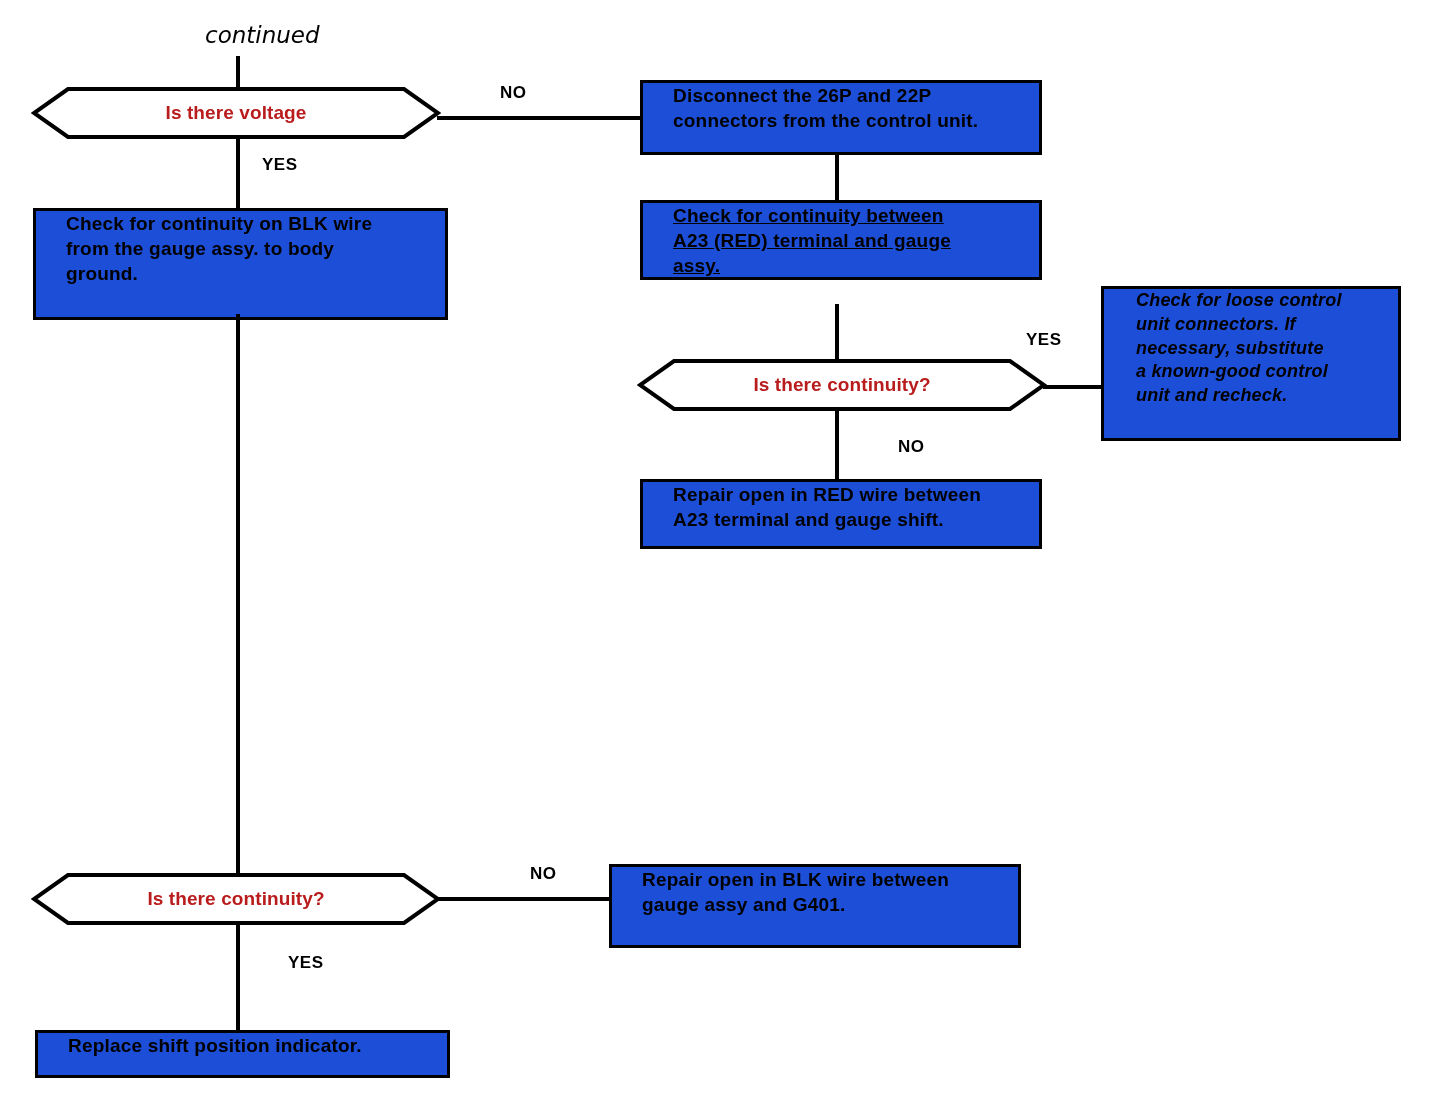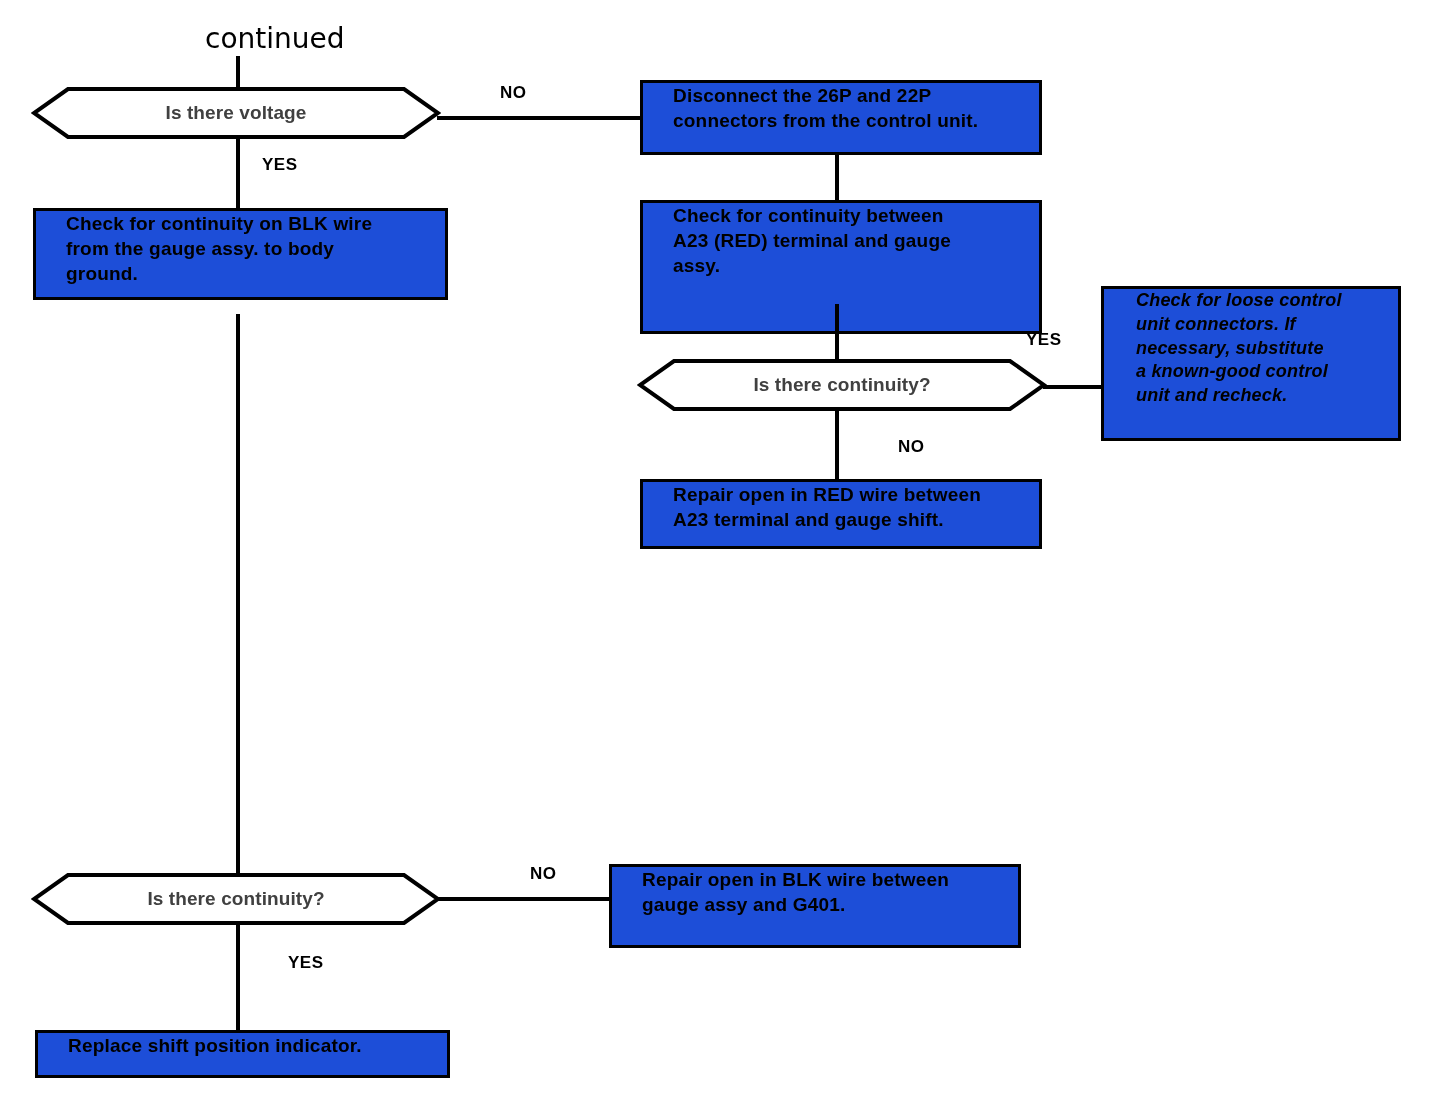--- a/index.html
+++ b/index.html
@@ -38,21 +38,21 @@
   .node-box.justified .node-text {
     text-align: justify;
     text-align-last: left;
   }
   .node-box .node-text .ln {
     display: block;
   }
   
   .node-hex {
     position: absolute;
-    color: #404040;
+    color: #b91c1c;
     text-align: right;
   }
   .node-hex svg {
     position: absolute;
     left: 0;
     top: 0;
     display: block;
   }
   .node-hex .hex-label {
     position: absolute;
@@ -85,23 +85,24 @@
     font-size: 17px;
     color: #000000;
     letter-spacing: 0.5px;
     white-space: nowrap;
   }
   
   .continued-label {
     position: absolute;
     font-family: "DejaVu Sans", sans-serif;
     font-weight: 400;
-    font-size: 28px;
+    font-size: 23px;
     color: #000000;
     white-space: nowrap;
+    font-style: italic;
   }
 </style>
 </head>
 <body>
 
 <div id="canvas">
 
   <div class="continued-label" style="left:205px; top:22px;">continued</div>
   <div class="conn-v" style="left:236px; top:56px; height:32px;"></div>
 
@@ -120,31 +121,31 @@
 
   <div class="node-box justified" style="left:640px; top:80px; width:402px; height:75px;">
     <div class="node-text">
       <span class="ln">Disconnect  the  26P  and  22P</span>
       <span class="ln">connectors from the control unit.</span>
     </div>
   </div>
 
   <div class="conn-v" style="left:835px; top:153px; height:48px;"></div>
 
-  <div class="node-box justified" style="left:33px; top:208px; width:415px; height:92px;">
+  <div class="node-box justified" style="left:33px; top:208px; width:415px; height:112px;">
     <div class="node-text">
       <span class="ln">Check for continuity on BLK wire</span>
       <span class="ln">from  the  gauge  assy.  to  body</span>
       <span class="ln">ground.</span>
     </div>
   </div>
 
   <div class="conn-v" style="left:236px; top:314px; height:561px;"></div>
 
-  <div class="node-box justified" style="left:640px; top:200px; width:402px; height:134px;">
+  <div class="node-box justified" style="left:640px; top:200px; width:402px; height:80px;text-decoration:underline;">
     <div class="node-text">
       <span class="ln">Check  for  continuity  between</span>
       <span class="ln">A23  (RED)  terminal  and  gauge</span>
       <span class="ln">assy.</span>
     </div>
   </div>
 
   <div class="conn-v" style="left:835px; top:304px; height:56px;"></div>
 
   <div class="node-hex" style="left:637px; top:358px; width:410px; height:54px;">

